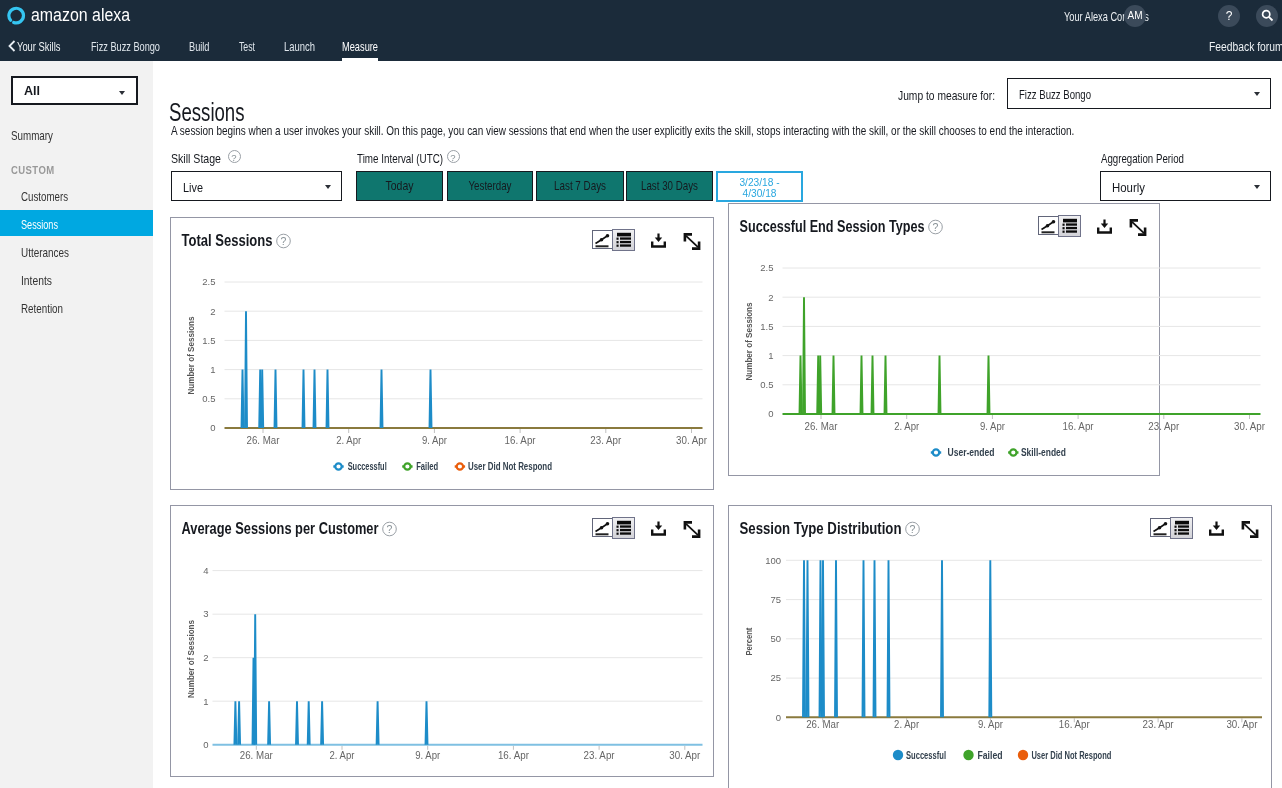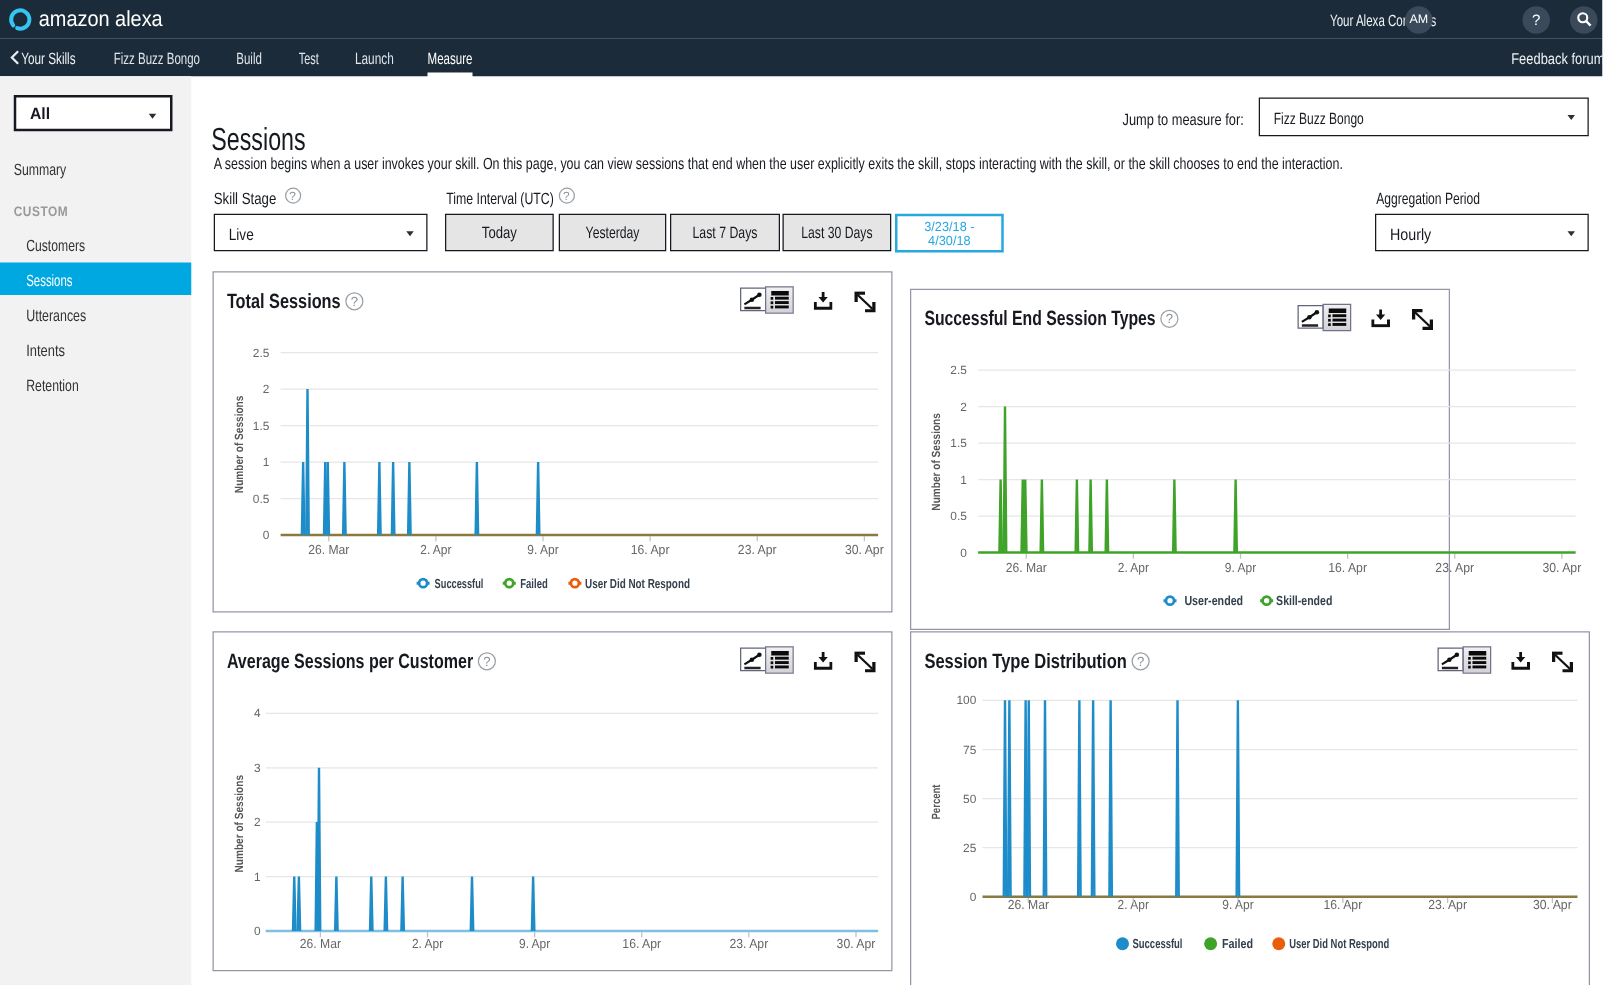--- a/index.html
+++ b/index.html
@@ -14,21 +14,21 @@
 .sidebar { position:absolute; left:0; top:61px; width:153px; height:727px; background:#f2f2f2; }
 .allsel { position:absolute; left:11px; top:76px; width:127px; height:29px; background:#fff;
   border:2px solid #16191f; }
 .ssel { position:absolute; left:0; top:149px; width:153px; height:26px; background:#00a8e1; }
 .sel { position:absolute; background:#fff; border:1.5px solid #16191f; }
 .caret { position:absolute; width:0; height:0; border-left:3.2px solid transparent;
   border-right:3.2px solid transparent; border-top:4.2px solid #2b2f36; }
 .qc { display:inline-block; width:13px; height:13px; border-radius:50%; border:1px solid #9aa0a6;
   color:#879196; font-size:9.5px; line-height:13px; text-align:center; vertical-align:1px;
   margin-left:7px; font-weight:normal; transform:none; }
-.btn { position:absolute; top:171px; height:30px; background:#e5e5e5; border:1.5px solid #16191f; }
+.btn { position:absolute; top:171px; height:30px; background:#0f766e; border:1.5px solid #16191f; }
 .btnin { position:absolute; left:0; top:0; width:100%; text-align:center; line-height:28px;
   font-size:13px; color:#16191f; transform:scaleX(0.8); }
 .btnsel { position:absolute; left:716px; top:171px; width:87px; height:31px; background:#fff;
   border:2px solid #29a7df; }
 .card { position:absolute; background:#fff; border:1px solid #9496a5; }
 .cicons { position:absolute; right:11px; top:11px; height:24px; z-index:3; }
 .tgl { display:inline-block; vertical-align:top; border:1px solid #62667a;
   background:#fff; text-align:center; }
 .tgl1 { width:21px; height:19px; margin-top:1px; padding-top:1px; }
 .tgl2 { width:23px; height:21.5px; background:linear-gradient(#f0f0f2,#d2d2d8);
@@ -182,21 +182,21 @@
 <text x="176.7" y="252.1" font-size="10.5" fill="#33414e" text-anchor="start" font-weight="bold" textLength="39" lengthAdjust="spacingAndGlyphs">Successful</text>
 <line x1="231.20000000000002" y1="248.5" x2="241.6" y2="248.5" stroke="#3fa32a" stroke-width="2.4"></line>
 <circle cx="236.4" cy="248.5" r="3.2" fill="#ffffff" stroke="#3fa32a" stroke-width="2.2"></circle>
 <text x="245.2" y="252.1" font-size="10.5" fill="#33414e" text-anchor="start" font-weight="bold" textLength="22" lengthAdjust="spacingAndGlyphs">Failed</text>
 <line x1="283.7" y1="248.5" x2="294.09999999999997" y2="248.5" stroke="#ea5d0b" stroke-width="2.4"></line>
 <circle cx="288.9" cy="248.5" r="3.2" fill="#ffffff" stroke="#ea5d0b" stroke-width="2.2"></circle>
 <text x="297" y="252.1" font-size="10.5" fill="#33414e" text-anchor="start" font-weight="bold" textLength="84" lengthAdjust="spacingAndGlyphs">User Did Not Respond</text>
 </svg>
     </div>
   </div>
-<div class="card" style="left:728px;top:231px;width:432px;height:273px">
+<div class="card" style="left:728px;top:203px;width:432px;height:273px">
     <div class="cicons">
 <span class="tgl tgl1"><svg width="19" height="17" viewBox="0 0 19 17">
 <line x1="2.5" y1="14.3" x2="15.5" y2="14.3" stroke="#222" stroke-width="2"></line>
 <path d="M2.5 11.5 L8.5 7.8 L14.5 3.8" fill="none" stroke="#111" stroke-width="1.7"></path>
 <circle cx="8.5" cy="7.8" r="1.8" fill="#111"></circle>
           <circle cx="14.5" cy="3.8" r="1.8" fill="#111"></circle>
 </svg></span><span class="tgl tgl2"><svg width="21" height="19" viewBox="0 0 21 19">
 <rect x="4" y="1.8" width="14" height="3.6" fill="#0b0b0b"></rect>
 <rect x="3.5" y="6.6" width="2.1" height="2.2" fill="#0b0b0b"></rect>
           <rect x="7" y="6.4" width="11" height="2.3" fill="#0b0b0b"></rect>

